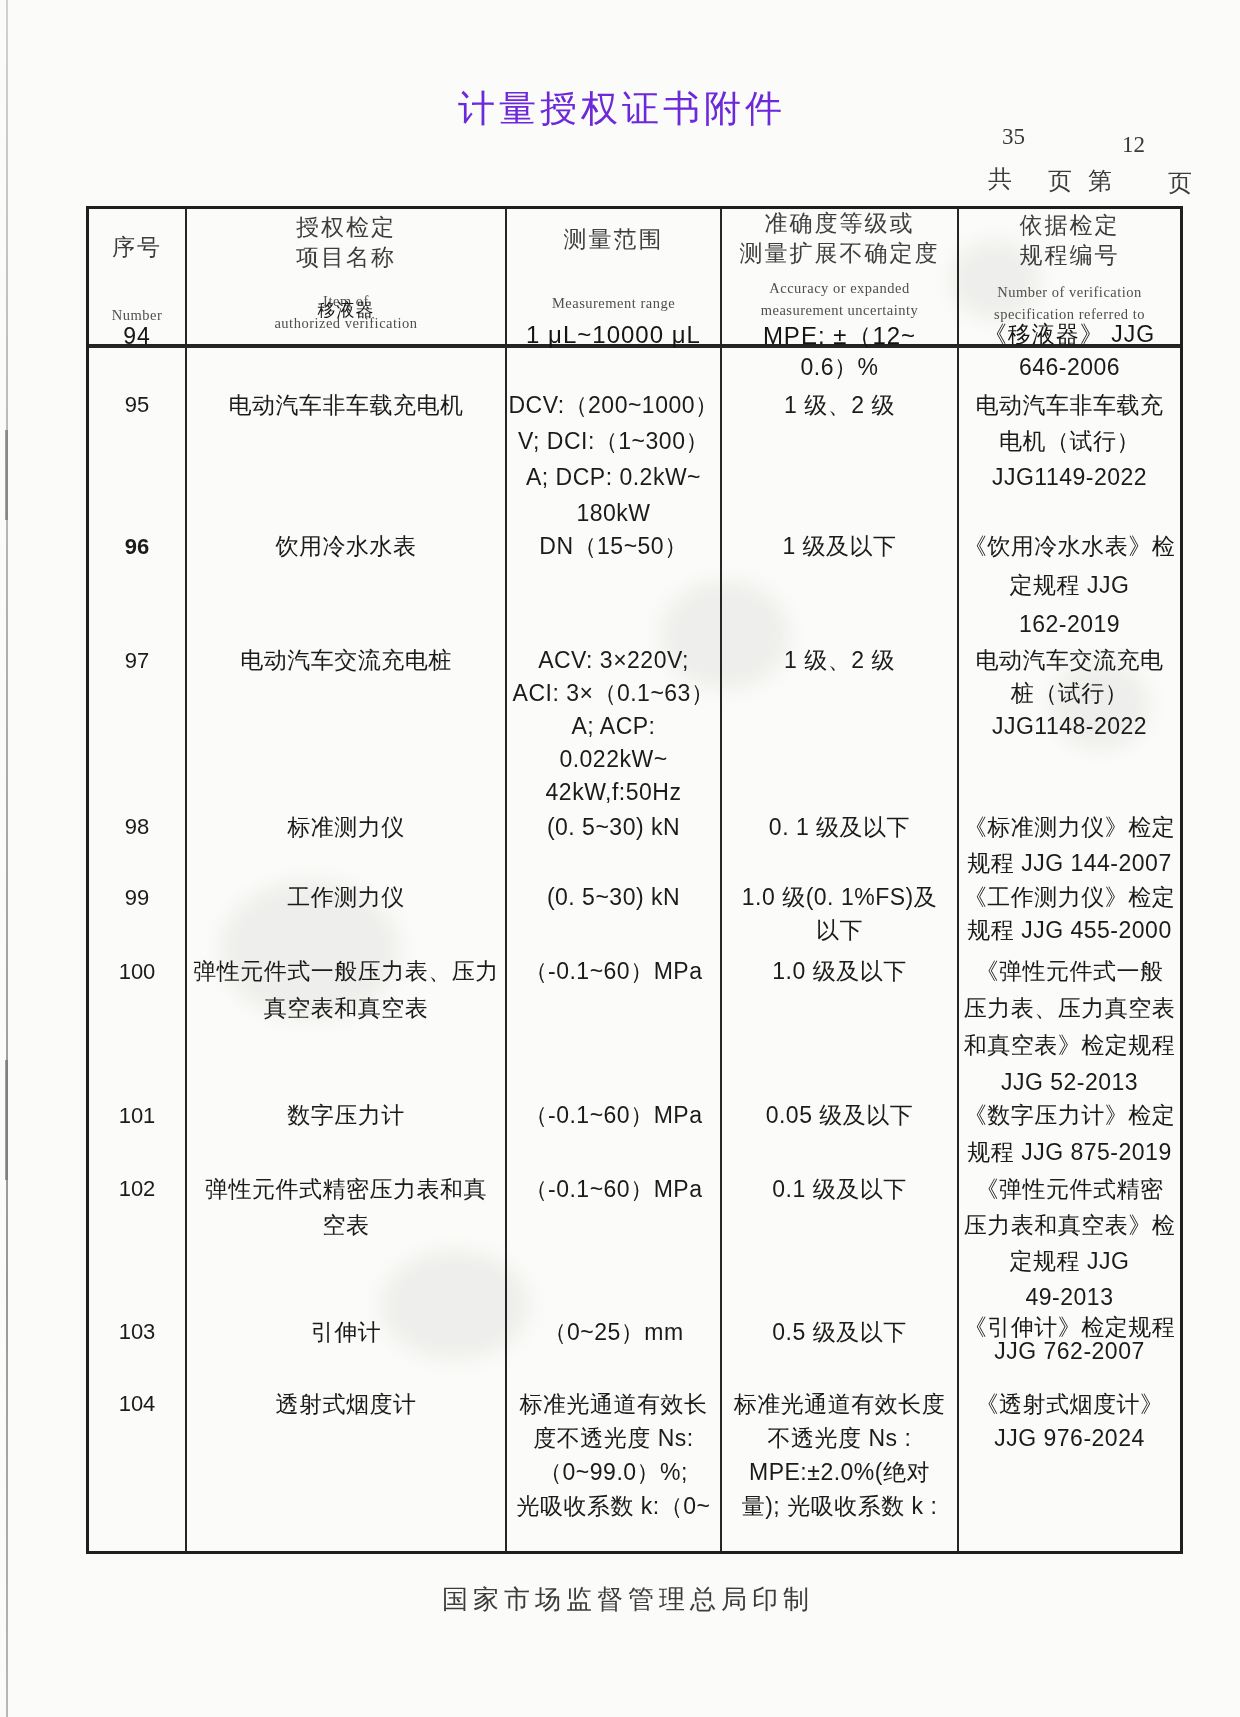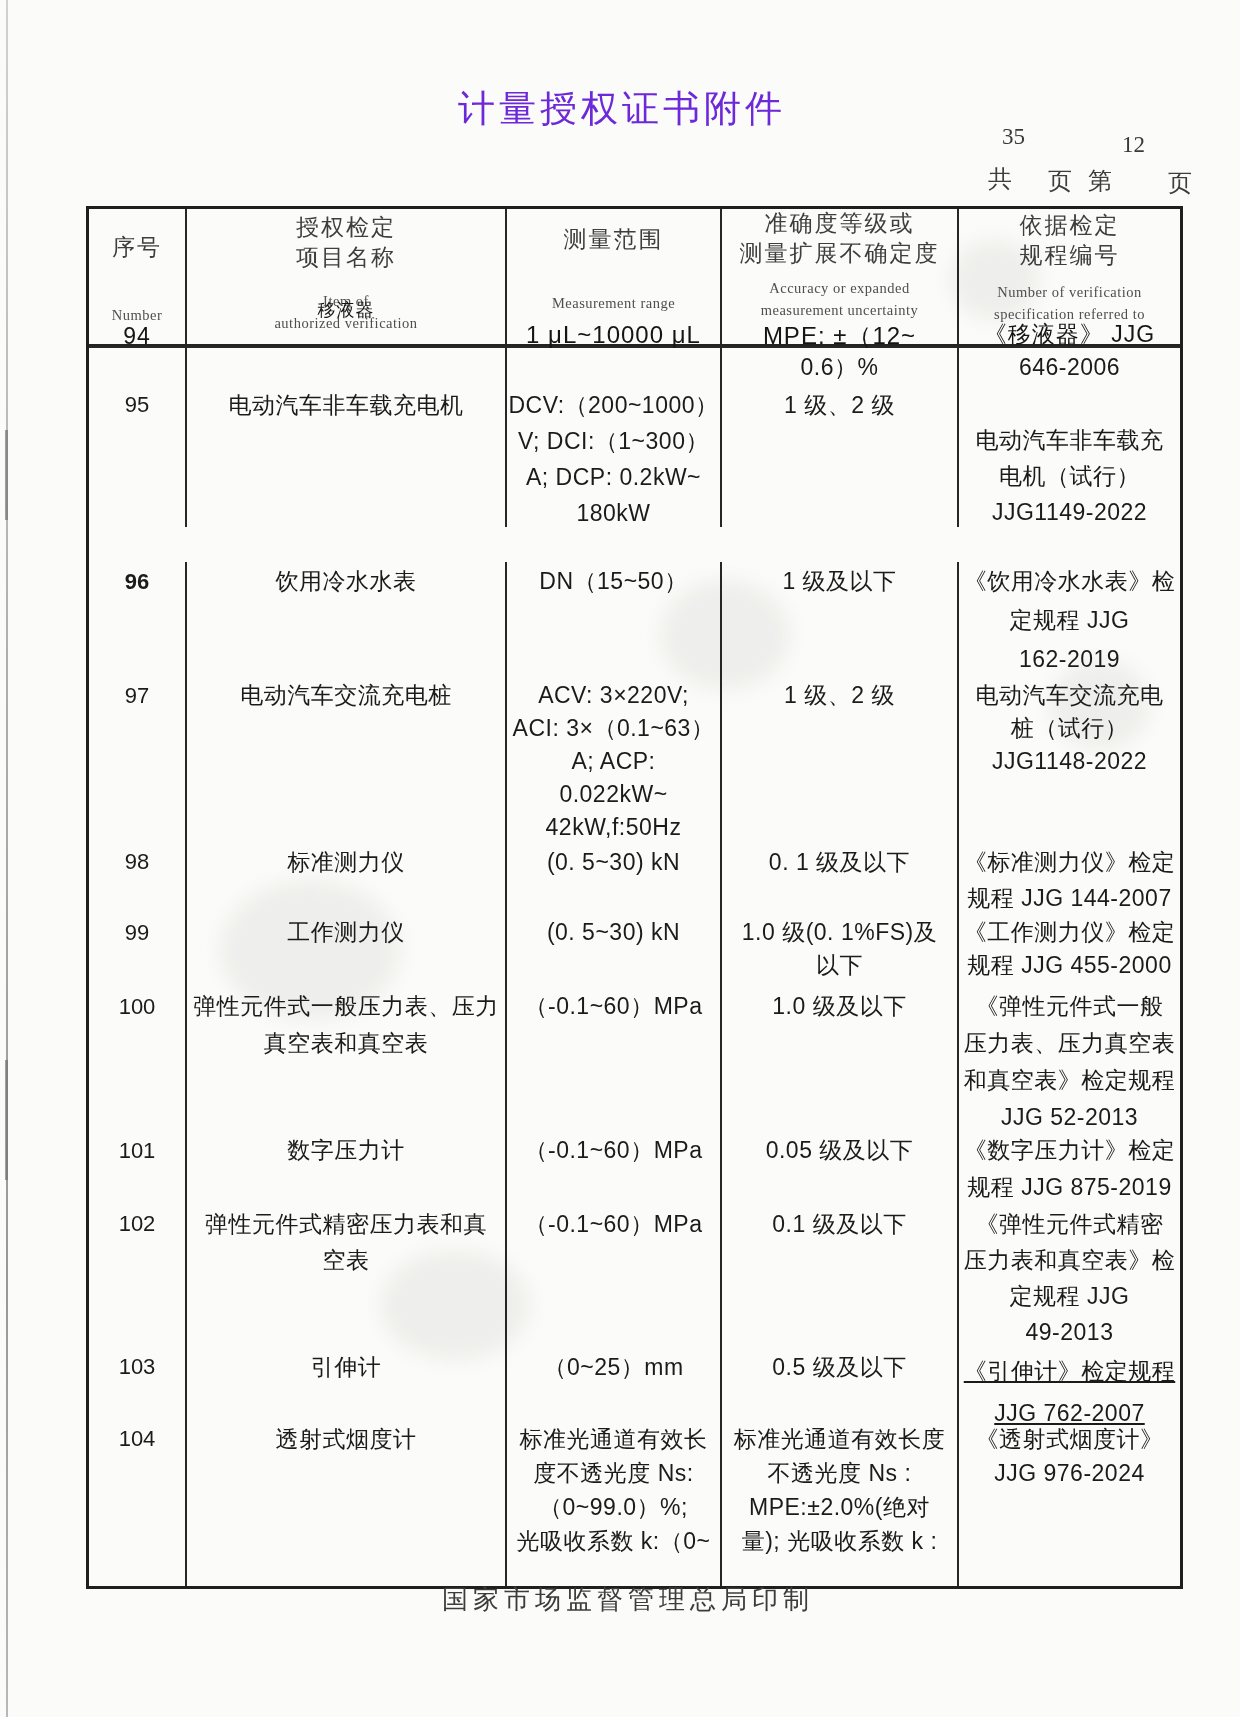--- a/index.html
+++ b/index.html
@@ -119,21 +119,21 @@
       <div class="bc cb" style="height: 39px; line-height: 39px;"></div>
       <div class="bc cb" style="height: 39px; line-height: 39px;">0.6）%</div>
       <div class="bc" style="height: 39px; line-height: 39px;">646-2006</div>
       <div class="bc cb num" style="height: 140px; line-height: 36px;">95</div>
       <div class="bc cb" style="height: 140px; line-height: 36px;">电动汽车非车载充电机</div>
       <div class="bc cb" style="height: 140px; line-height: 36px;">DCV:（200~1000）
 V; DCI:（1~300）
 A; DCP: 0.2kW~
 180kW</div>
       <div class="bc cb" style="height: 140px; line-height: 36px;">1 级、2 级</div>
-      <div class="bc" style="height: 140px; line-height: 36px; margin-top: 35px;">电动汽车非车载充
+      <div class="bc" style="height: 140px; line-height: 36px;">电动汽车非车载充
 电机（试行）
 JJG1149-2022</div>
       <div class="bc cb num" style="height: 117px; line-height: 39px; font-weight: bold;">96</div>
       <div class="bc cb" style="height: 117px; line-height: 39px;">饮用冷水水表</div>
       <div class="bc cb" style="height: 117px; line-height: 39px;">DN（15~50）</div>
       <div class="bc cb" style="height: 117px; line-height: 39px;">1 级及以下</div>
       <div class="bc" style="height: 117px; line-height: 39px;">《饮用冷水水表》检
 定规程 JJG
 162-2019</div>
       <div class="bc cb num" style="height: 165px; line-height: 33px;">97</div>
@@ -181,21 +181,21 @@
       <div class="bc cb" style="height: 144px; line-height: 36px;">（-0.1~60）MPa</div>
       <div class="bc cb" style="height: 144px; line-height: 36px;">0.1 级及以下</div>
       <div class="bc" style="height: 144px; line-height: 36px;">《弹性元件式精密
 压力表和真空表》检
 定规程 JJG
 49-2013</div>
       <div class="bc cb num" style="height: 72px; line-height: 34px;">103</div>
       <div class="bc cb" style="height: 72px; line-height: 34px;">引伸计</div>
       <div class="bc cb" style="height: 72px; line-height: 34px;">（0~25）mm</div>
       <div class="bc cb" style="height: 72px; line-height: 34px;">0.5 级及以下</div>
-      <div class="bc" style="height: 72px; line-height: 42px; text-decoration: underline;">《引伸计》检定规程
+      <div class="bc" style="height: 72px; line-height: 24px;">《引伸计》检定规程
 JJG 762-2007</div>
       <div class="bc cb num" style="height: 164px; line-height: 34px;">104</div>
       <div class="bc cb" style="height: 164px; line-height: 34px;">透射式烟度计</div>
       <div class="bc cb" style="height: 164px; line-height: 34px;">标准光通道有效长
 度不透光度 Ns:
 （0~99.0）%;
 光吸收系数 k:（0~</div>
       <div class="bc cb" style="height: 164px; line-height: 34px;">标准光通道有效长度
 不透光度 Ns :
 MPE:±2.0%(绝对

